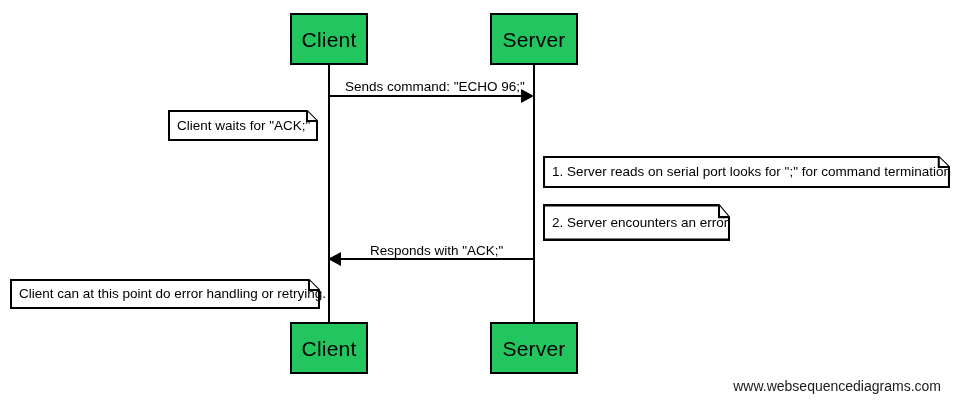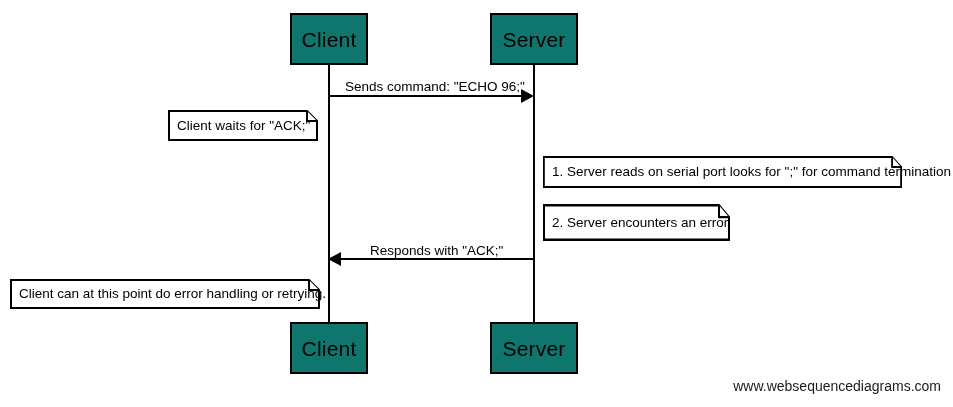--- a/index.html
+++ b/index.html
@@ -17,21 +17,21 @@
     height: 407px;
     background: #ffffff;
     overflow: hidden;
   }
 
   
   .actor-box {
     position: absolute;
     box-sizing: border-box;
     border: 2px solid #000000;
-    background: #0f766e;
+    background: #22c55e;
     display: flex;
     align-items: center;
     justify-content: center;
     font-size: 21px;
     line-height: 1;
     letter-spacing: 0.2px;
     z-index: 3;
   }
 
   
@@ -141,21 +141,21 @@
   <div class="arrowhead right" style="left:521px; top:89px;"></div>
 
   <div class="note" style="left:168px; top:110px; width:150px; height:31px;">
     <svg class="note-shape" viewBox="0 0 150 31" preserveAspectRatio="none">
       <path d="M1,1 L139,1 L149,11 L149,30 L1,30 Z"></path>
       <path class="fold" d="M139,1 L139,11 L149,11"></path>
     </svg>
     <span class="note-text">Client waits for "ACK;"</span>
   </div>
 
-  <div class="note" style="left:543px; top:156px; width:359px; height:32px;">
+  <div class="note" style="left:543px; top:156px; width:407px; height:32px;">
     <svg class="note-shape" viewBox="0 0 398 32" preserveAspectRatio="none">
       <path d="M1,1 L387,1 L397,11 L397,31 L1,31 Z"></path>
       <path class="fold" d="M387,1 L387,11 L397,11"></path>
     </svg>
     <span class="note-text">1. Server reads on serial port looks for ";" for command termination</span>
   </div>
 
   <div class="note" style="left:543px; top:204px; width:187px; height:37px;">
     <svg class="note-shape" viewBox="0 0 187 31" preserveAspectRatio="none">
       <path d="M1,1 L176,1 L186,11 L186,30 L1,30 Z"></path>

